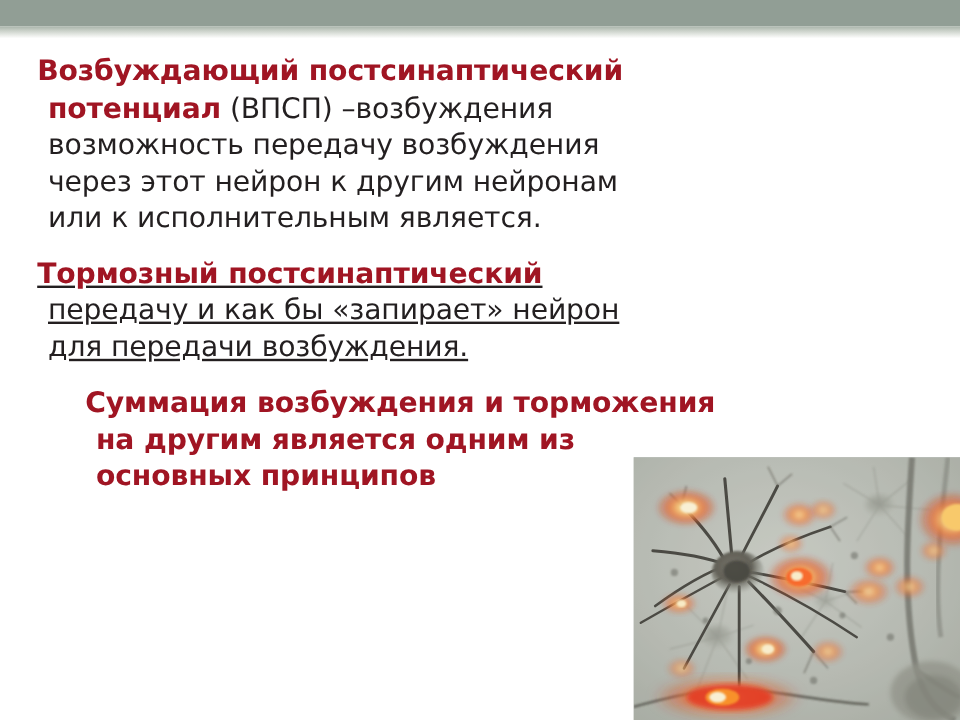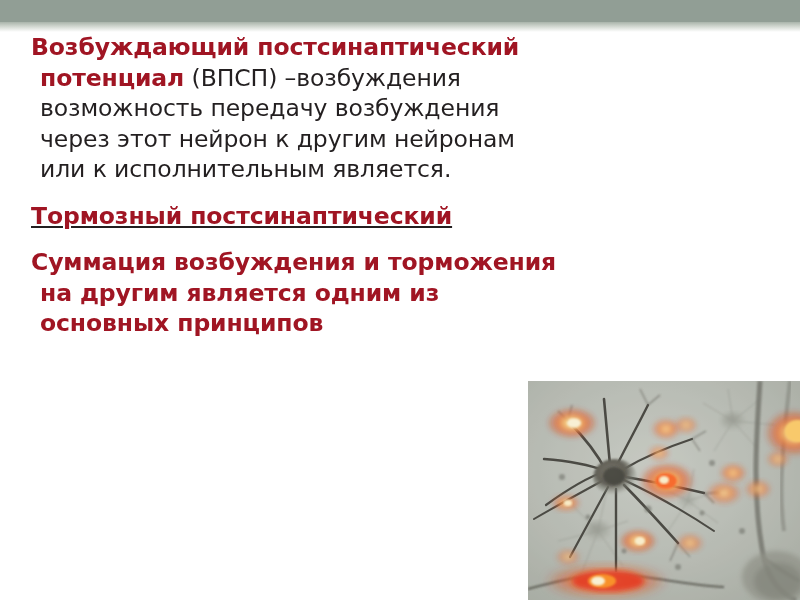--- a/index.html
+++ b/index.html
@@ -30,36 +30,36 @@
     left: 0; top: 22px;
     width: 800px;
     height: 10px;
     background: linear-gradient(to bottom, #a9b4aa 0%, #c9d0c8 35%, #e7eae6 70%, #ffffff 100%);
   }
 
   
   .content {
     position: absolute;
     left: 0;
-    top: 30px;
+    top: 42px;
     width: 560px;
   }
 
   .para {
     margin: 0 0 0 0;
     padding: 0 0 0 36px;
     color: #231f20;
     font-size: 23.5px;
     line-height: 30.5px;
     letter-spacing: -0.1px;
     text-indent: -5px;
   }
   .para.p1 { padding-top: 2px; }
   .para.p2 { padding-top: 16px; text-decoration: underline; }
-  .para.p3 { padding-top: 16px; }
+  .para.p3 { padding-top: 16px; margin-left: 40px; }
 
   .para .ln {
     display: block;
     white-space: nowrap;
   }
   
   .para .ln.hang {
     padding-left: 9px;
   }
 
@@ -97,20 +97,22 @@
     <p class="para p1">
       <span class="ln"><span class="hl">Возбуждающий постсинаптический</span><span></span></span>
       <span class="ln hang"><span class="hl">потенциал</span><span> (ВПСП) –возбуждения</span></span>
       <span class="ln hang"><span class="hl"></span><span>возможность передачу возбуждения</span></span>
       <span class="ln hang"><span class="hl"></span><span>через этот нейрон к другим нейронам</span></span>
       <span class="ln hang"><span class="hl"></span><span>или к исполнительным является.</span></span>
     </p>
 
     <p class="para p2">
       <span class="ln"><span class="hl">Тормозный постсинаптический</span><span></span></span>
+      <span class="ln hang"><span class="hl"></span><span>передачу и как бы «запирает» нейрон</span></span>
+      <span class="ln hang"><span class="hl"></span><span>для передачи возбуждения.</span></span>
     </p>
 
     <p class="para p3 allred">
       <span class="ln">Суммация возбуждения и торможения</span>
       <span class="ln hang">на другим является одним из</span>
       <span class="ln hang">основных принципов</span>
     </p>
 
   </div>
 

